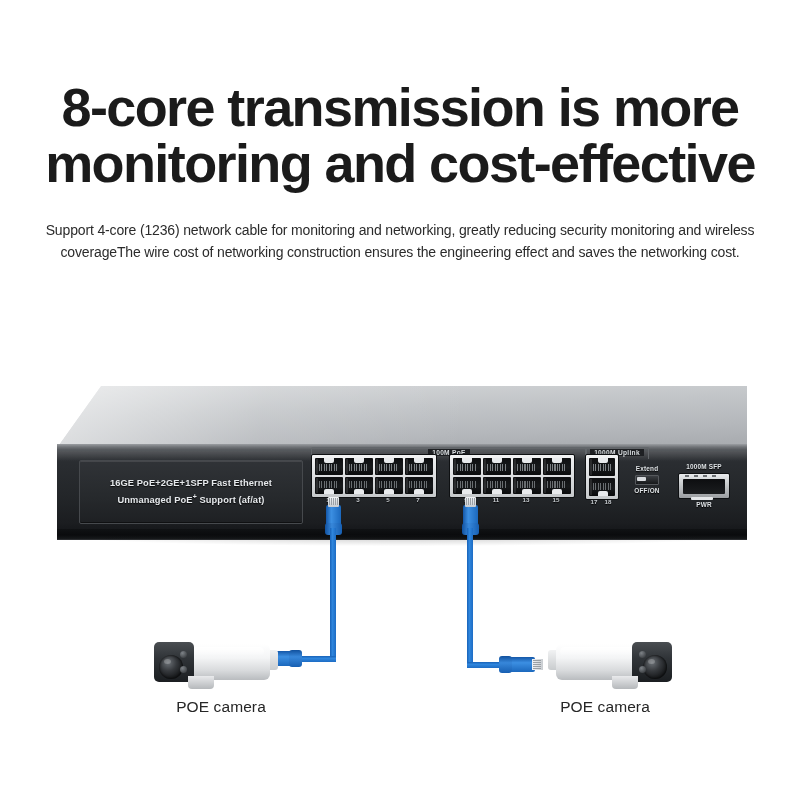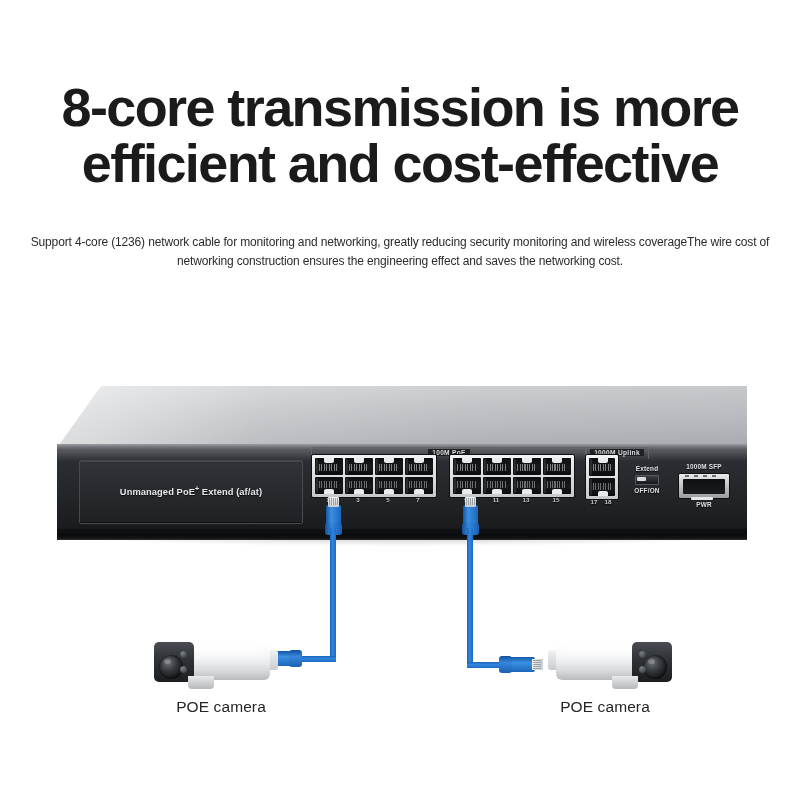--- a/index.html
+++ b/index.html
@@ -22,23 +22,23 @@
     line-height:0.96;
     letter-spacing:-1.6px;
     color:#1b1b1b;
     font-stretch:condensed;
   }
   .headline .l1, .headline .l2{display:block;white-space:nowrap;}
   .headline .l2{margin-top:4px;}
 
   
   .subcopy{
-    position:absolute;left:22px;top:233px;width:756px;
+    position:absolute;left:22px;top:220px;width:756px;
     text-align:center;
-    font-size:12px;
+    font-size:14px;
     line-height:1.55;
     color:#2b2b2b;
     letter-spacing:-0.15px;
   }
 
   
   .switch{
     position:absolute;left:57px;top:386px;width:690px;height:160px;
   }
   
@@ -287,39 +287,40 @@
     font-size:15.5px;color:#262626;letter-spacing:.1px;
   }
 </style>
 </head>
 <body>
 
 <div class="page">
 
   <div class="headline">
     <span class="l1">8-core transmission is more</span>
-    <span class="l2">efficient and cost-effective</span>
+    <span class="l2">monitoring and cost-effective</span>
   </div>
 
   <div class="subcopy">Support 4-core (1236) network cable for monitoring and networking, greatly reducing security monitoring and wireless coverageThe wire cost of networking construction ensures the engineering effect and saves the networking cost.</div>
 
   <div class="switch">
 
     <div class="sw-top"></div>
     <div class="sw-top-sheen"></div>
     <div class="sw-lip"></div>
 
     <div class="sw-face">
       <div class="sw-face-topglow"></div>
     </div>
     <div class="sw-bottom"></div>
     <div class="sw-shadow"></div>
 
     <div class="model-plate">
-      <div class="model-line"><span>Unmanaged PoE</span><sup>+</sup><span> Extend (af/at)</span></div>
+      <div class="model-line">16GE PoE+2GE+1SFP Fast Ethernet</div>
+      <div class="model-line"><span>Unmanaged PoE</span><sup>+</sup><span> Support (af/at)</span></div>
     </div>
 
     <div class="band band-a" style="position:absolute;left:254px;top:61px;">
       <span class="band-label">100M PoE</span>
     </div>
 
     <div class="port-group group-a">
       <div class="rj-block">
         <div class="rj-col">
             <div class="rj up">

